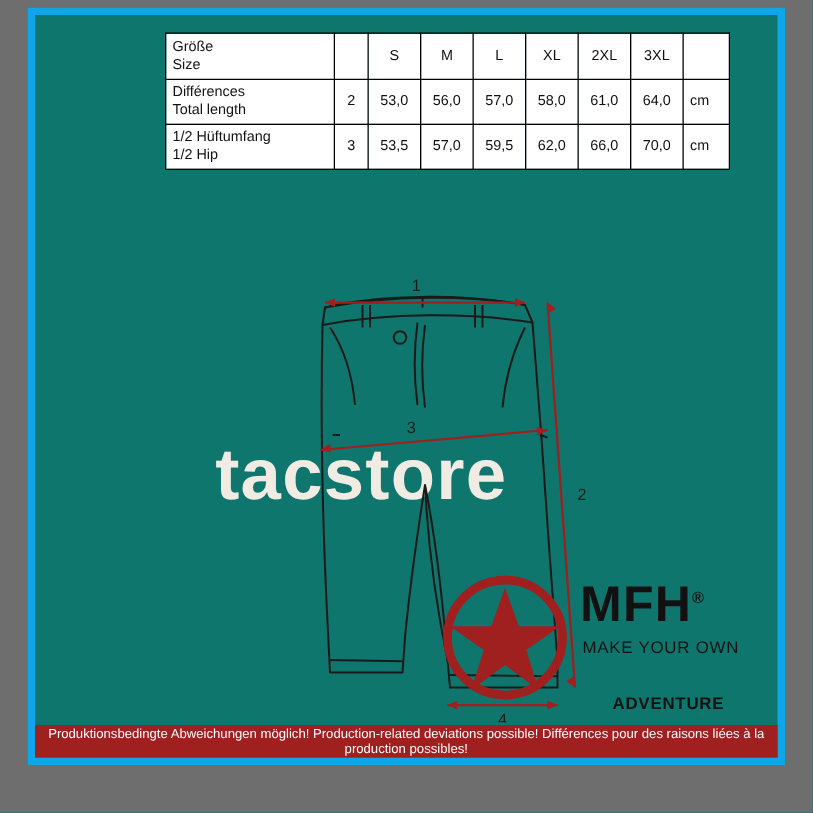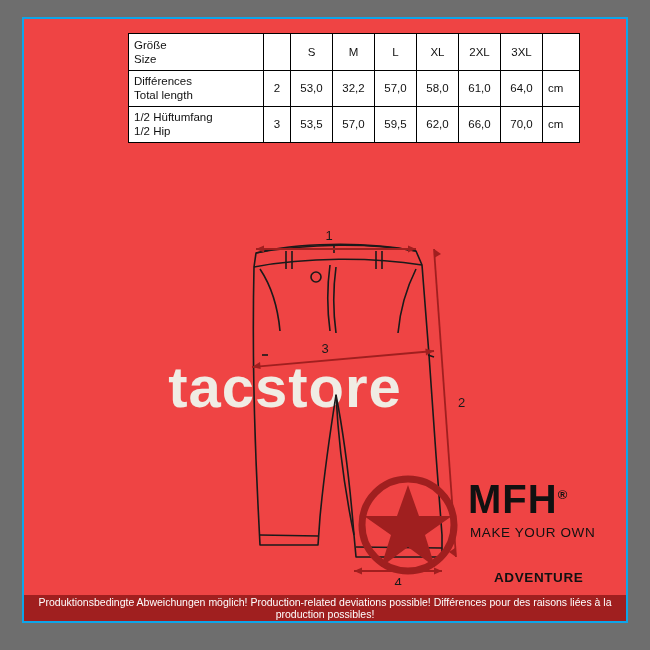--- a/index.html
+++ b/index.html
@@ -9,25 +9,25 @@
   body {
     width: 650px;
     height: 650px;
     background: #6e6e6e;
     font-family: "Liberation Sans", sans-serif;
     overflow: hidden;
   }
   .page {
     position: absolute;
     left: 22px;
-    top: 17px;
+    top: 6px;
     width: 606px;
     height: 606px;
-    background: #ef4444;
-    border: 2px solid #0ea5e9;
+    background: #0f766e;
+    border: 6px solid #0ea5e9;
     box-sizing: border-box;
   }
   
   .table-wrap {
     position: absolute;
     left: 104px;
     top: 14px;
   }
   table.size-table {
     border-collapse: collapse;
@@ -172,21 +172,21 @@
           <th class="head">3XL</th>
           <th class="unit"></th>
         </tr>
       </thead>
       <tbody>
         <tr>
           <td class="label">Différences
 Total length</td>
           <td class="num">2</td>
           <td class="val">53,0</td>
-          <td class="val">32,2</td>
+          <td class="val">56,0</td>
           <td class="val">57,0</td>
           <td class="val">58,0</td>
           <td class="val">61,0</td>
           <td class="val">64,0</td>
           <td class="unit">cm</td>
         </tr>
         <tr>
           <td class="label">1/2 Hüftumfang
 1/2 Hip</td>
           <td class="num">3</td>

